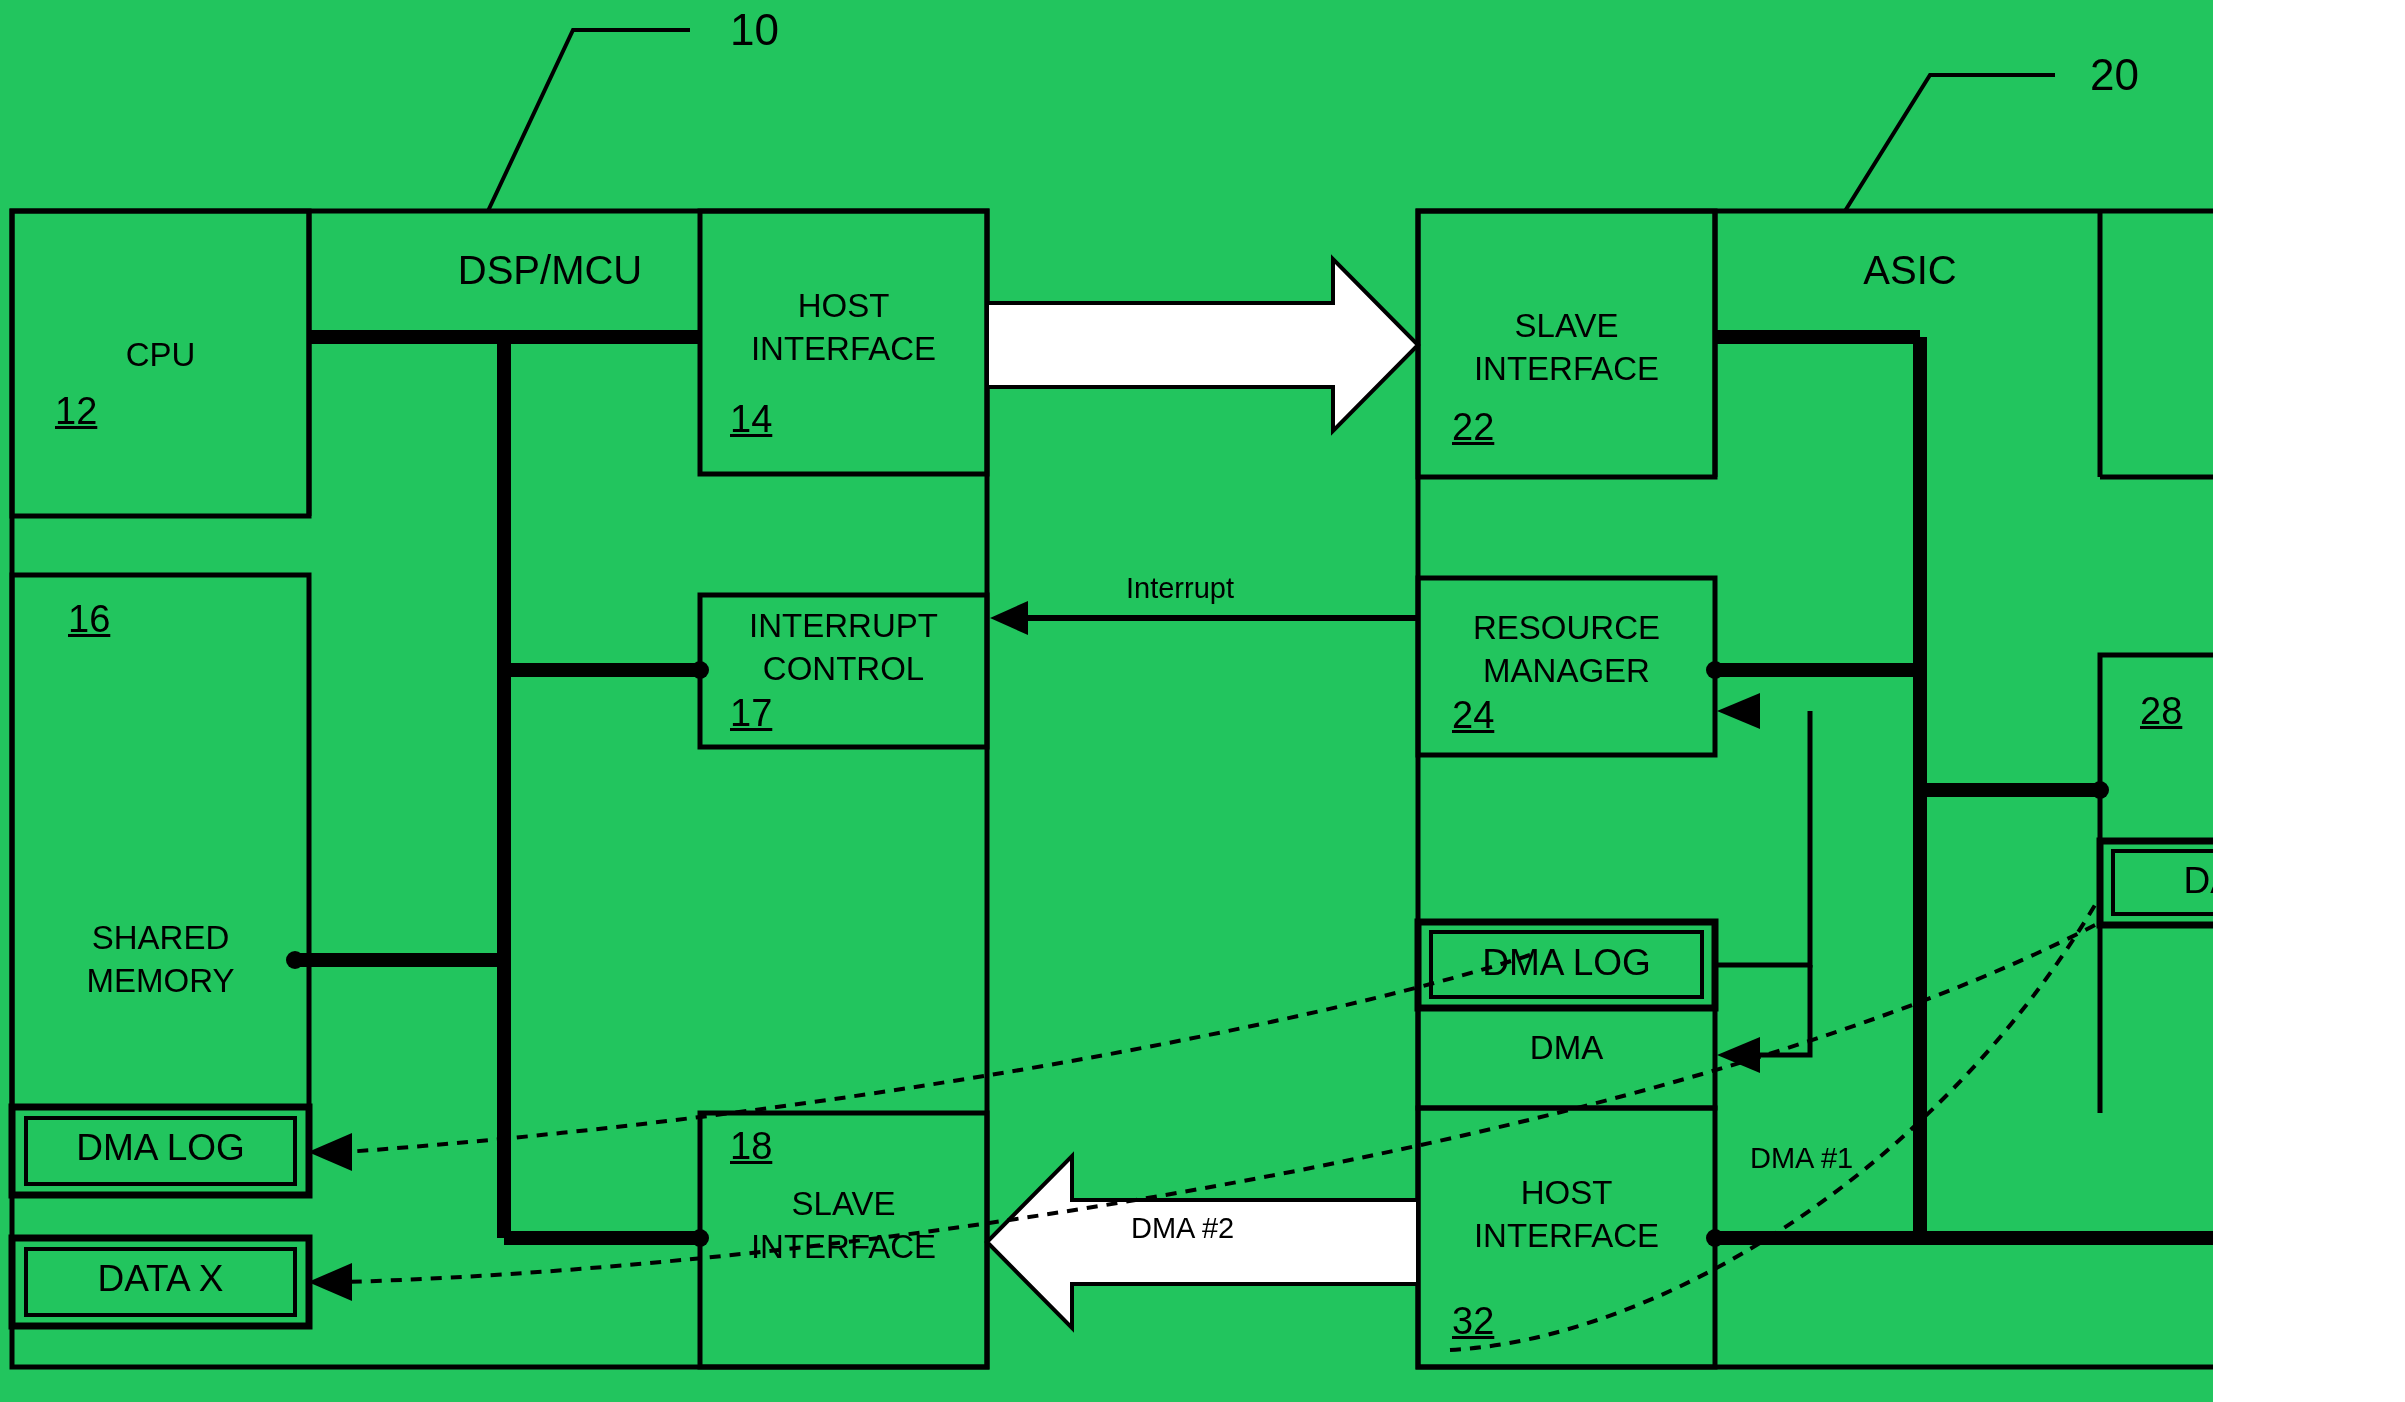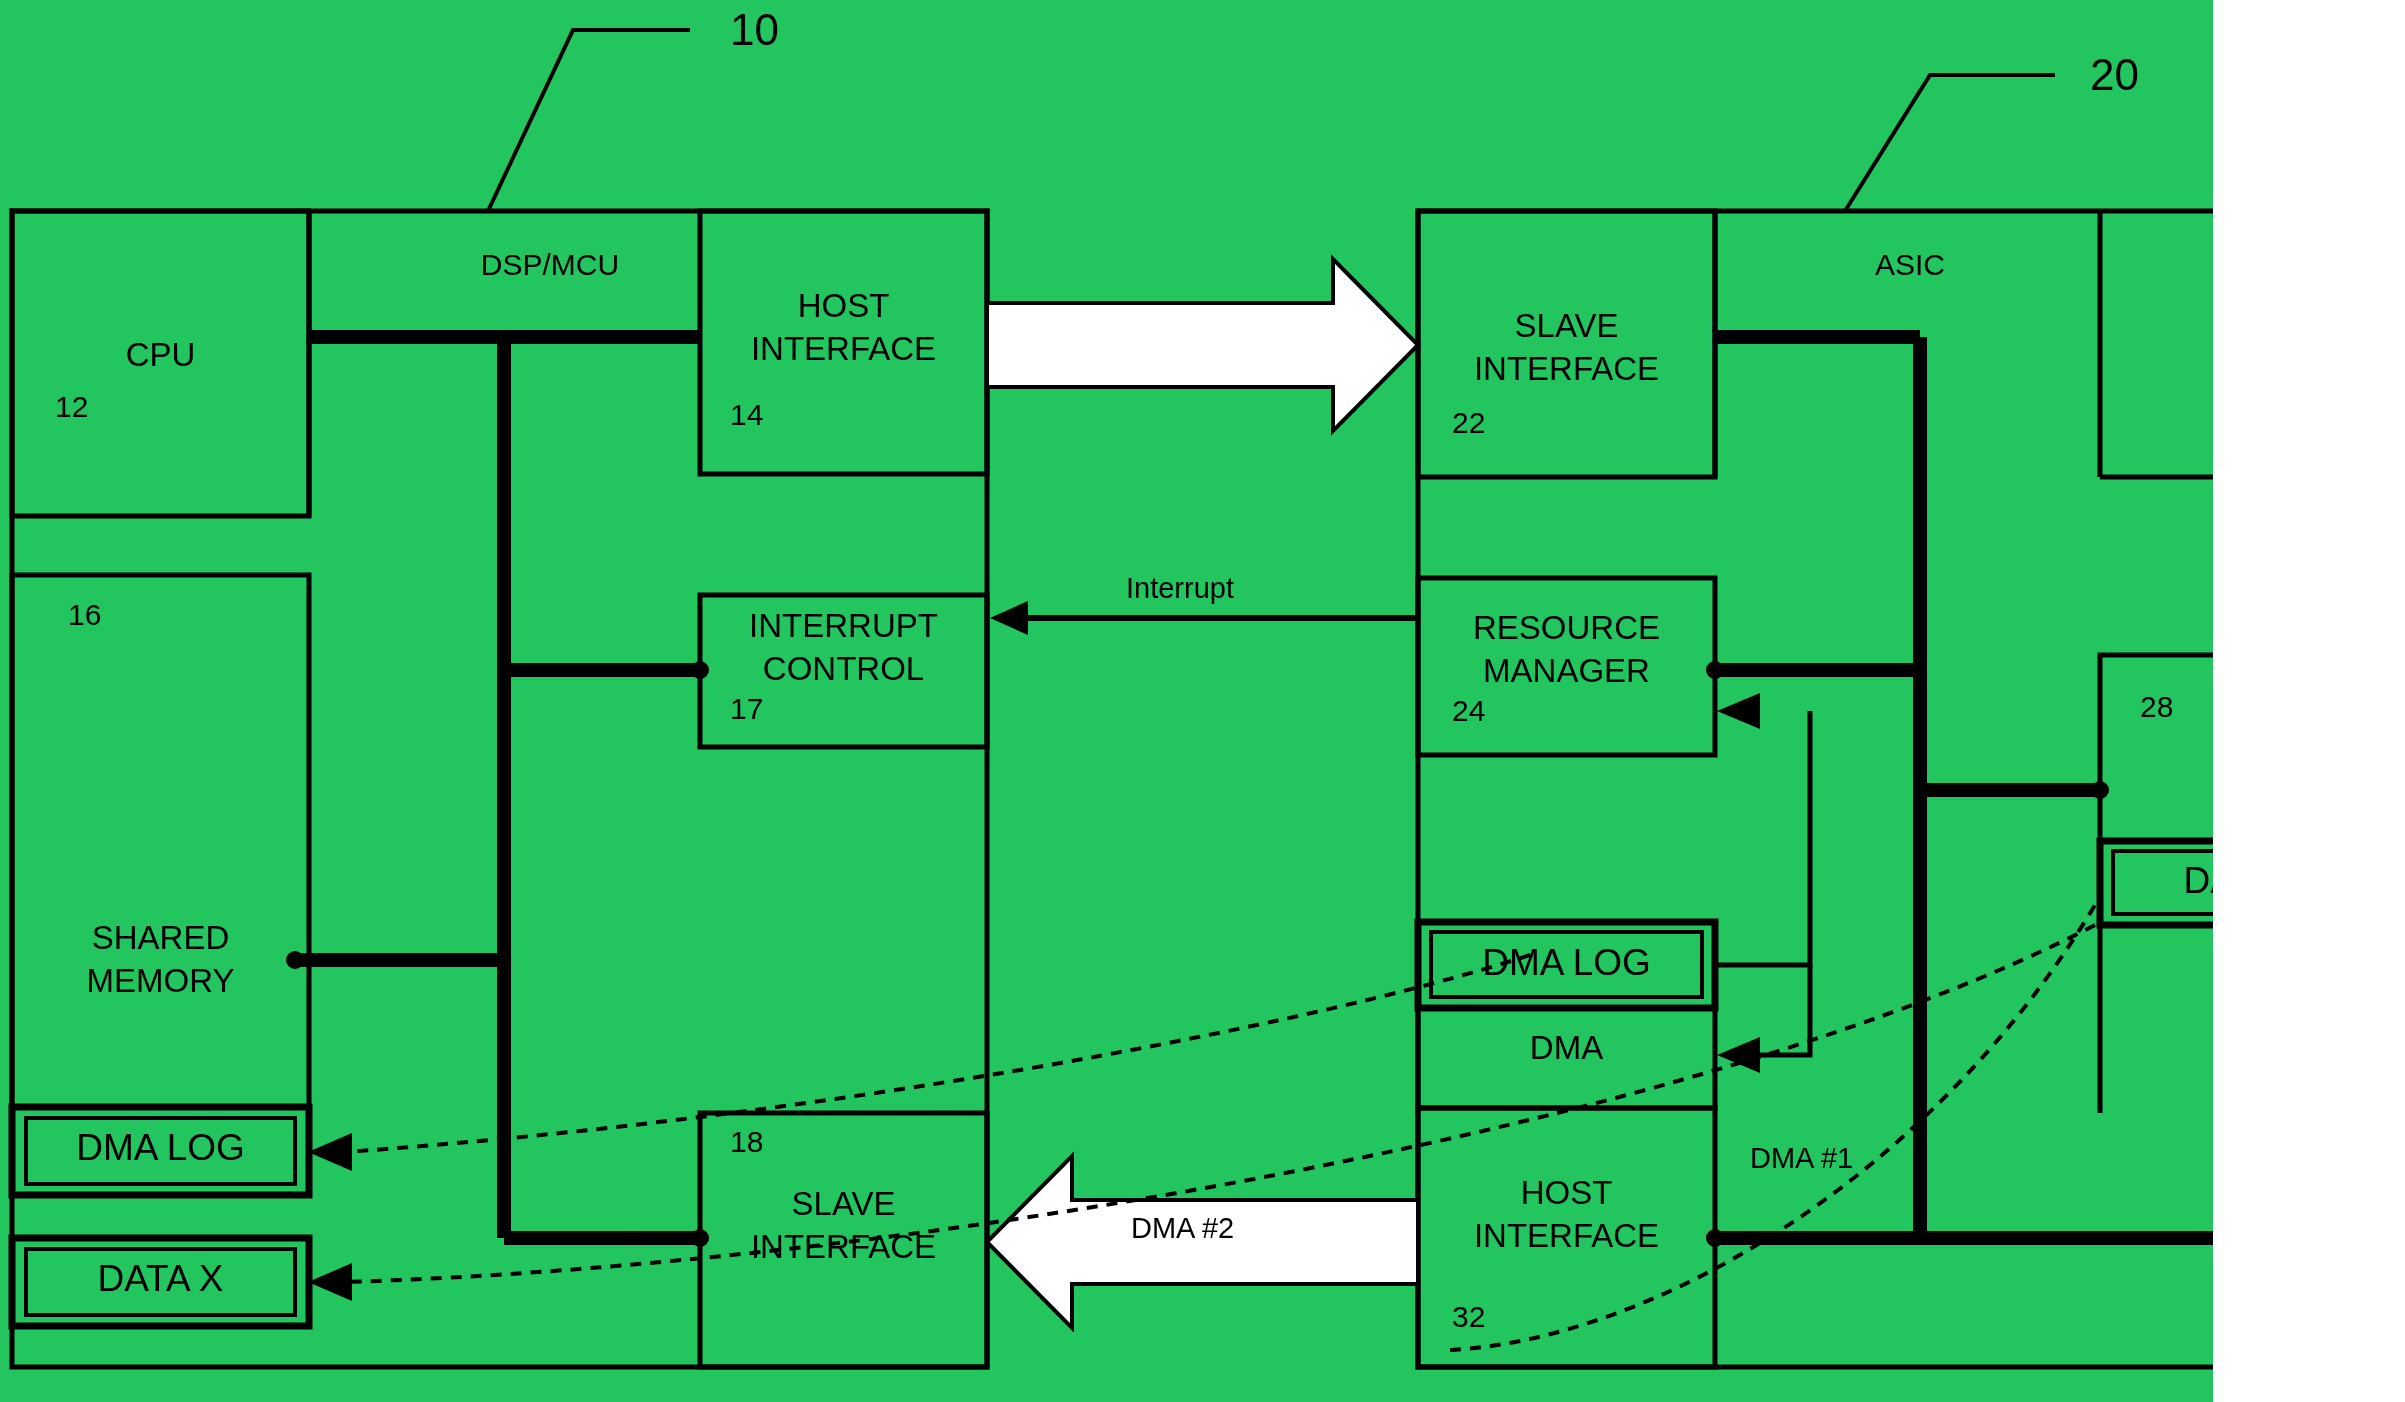--- a/index.html
+++ b/index.html
@@ -23,31 +23,32 @@
     height: 1402px;
   }
   .lbl {
     position: absolute;
     font-family: "Liberation Sans", sans-serif;
     color: #000;
     white-space: pre;
     line-height: 1.12;
   }
   .ref {
-    font-size: 30px;
+    font-size: 38px;
+    text-decoration: underline;
   }
   .big-ref {
     font-size: 44px;
   }
   .blocktext {
     font-size: 33px;
     text-align: center;
   }
   .title-text {
-    font-size: 30px;
+    font-size: 40px;
     text-align: center;
   }
   .inner-label {
     font-size: 37px;
     text-align: center;
   }
   .arrow-note {
     font-size: 29px;
   }
 </style>

